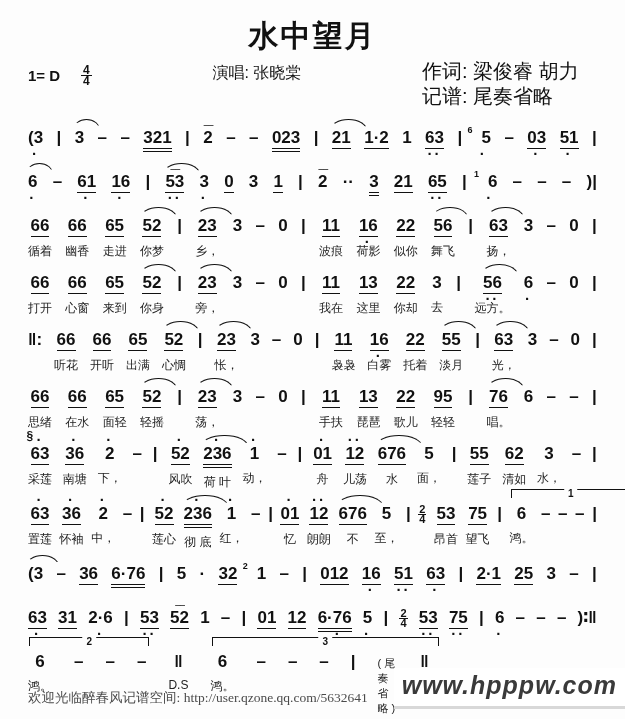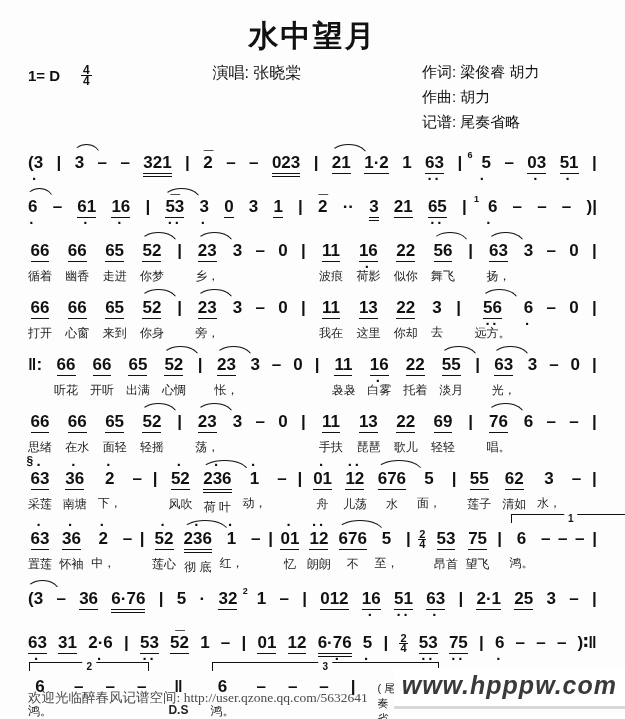--- a/index.html
+++ b/index.html
@@ -11,21 +11,21 @@
   .title{
     text-align:center;font-size:30px;font-weight:bold;letter-spacing:2px;
     margin:6px 0 2px 0;font-family:"DejaVu Sans",sans-serif;
   }
   .meta{display:flex;align-items:flex-start;padding:0 28px;margin-bottom:10px;}
   .keysig{font-size:15px;font-weight:bold;display:flex;align-items:center;gap:21px;margin-top:6px;}
   .tsv{display:inline-flex;flex-direction:column;align-items:center;line-height:10px;font-size:12px;font-weight:bold;}
   .tsv b{border-bottom:1.4px solid #111;padding:0 2px;}
   .tsv i{font-style:normal;padding:0 2px;}
   .performer{flex:1;text-align:center;font-size:16px;margin-top:4px;}
-  .credits{width:175px;font-size:15px;line-height:25px;text-align:left;}
+  .credits{width:175px;font-size:20px;line-height:25px;text-align:left;}
   
   .score{padding:0 28px;}
   .mline{display:flex;justify-content:space-between;align-items:flex-start;
          padding-top:9px;margin-bottom:11px;min-height:22px;}
   .mline.haslyr{margin-bottom:4px;}
   .mline.short{justify-content:flex-start;gap:22px;width:60%;}
   .tok{display:inline-flex;flex-direction:column;align-items:center;}
   .num{position:relative;font-size:17px;font-weight:bold;line-height:20px;white-space:nowrap;}
   .num.u1{border-bottom:1.7px solid #111;}
   .num.u2{border-bottom:4px double #111;}
@@ -35,21 +35,21 @@
   .dots.hi{top:-7px;}
   .orn{position:absolute;top:-12px;left:50%;transform:translateX(-50%) scaleY(.7);
        font-size:10px;letter-spacing:-1px;font-weight:bold;}
   .grace{position:absolute;top:-8px;left:-8px;font-size:9px;font-weight:bold;}
   .g .num{padding-left:6px;}
   .seg{position:absolute;top:-18px;left:-4px;font-size:12px;font-weight:bold;}
   .num.arc::after{content:"";position:absolute;top:-9px;left:-2px;right:-16px;height:9px;
        border:1.4px solid transparent;border-top-color:#111;
        border-radius:50%/100% 100% 0 0;}
   .lyr{font-size:12px;margin-top:6px;white-space:nowrap;font-weight:normal;color:#222;}
-  .bar .lyr{font-weight:bold;}
+  .bar .lyr{font-weight:normal;}
   .brkover{position:absolute;top:-15px;left:-6px;height:8px;
        border-top:1.6px solid #111;border-left:1.6px solid #111;border-right:1.6px solid #111;}
   .brkover span{position:absolute;top:-6px;left:50%;transform:translateX(-50%);
        background:#fdfdfd;padding:0 4px;font-size:10px;font-weight:bold;}
   .ts{display:inline-flex;flex-direction:column;align-items:center;font-size:11px;
       font-weight:bold;line-height:9px;margin-top:1px;}
   .ts b{border-bottom:1.2px solid #111;padding:0 1px;}
   .ts i{font-style:normal;}
   .smalltxt{font-size:11px;letter-spacing:3px;margin-top:4px;color:#222;}
   
@@ -70,21 +70,20 @@
     <div class="keysig">
       <span>1= D</span>
       <span class="tsv">
         <b>4</b>
         <i>4</i>
       </span>
     </div>
     <div class="performer">演唱: 张晓棠</div>
     <div class="credits">
       <div>作词: 梁俊睿 胡力</div>
-      <div>作曲: 胡力</div>
       <div>记谱: 尾奏省略</div>
     </div>
   </div>
   <div class="score" id="score">
       <div class="mline">
         <span class="tok">
           <span class="num">(3<span class="dots lo">·</span></span>
         </span>
         <span class="tok bar">
           <span class="num">|</span>
@@ -479,21 +478,21 @@
         </span>
         <span class="tok">
           <span class="num u1">13</span>
           <span class="lyr">琵琶</span>
         </span>
         <span class="tok">
           <span class="num u1">22</span>
           <span class="lyr">歌儿</span>
         </span>
         <span class="tok">
-          <span class="num u1">69</span>
+          <span class="num u1">95</span>
           <span class="lyr">轻轻</span>
         </span>
         <span class="tok bar">
           <span class="num">|</span>
         </span>
         <span class="tok">
           <span class="num u1 arc">76</span>
           <span class="lyr">唱。</span>
         </span>
         <span class="tok">

